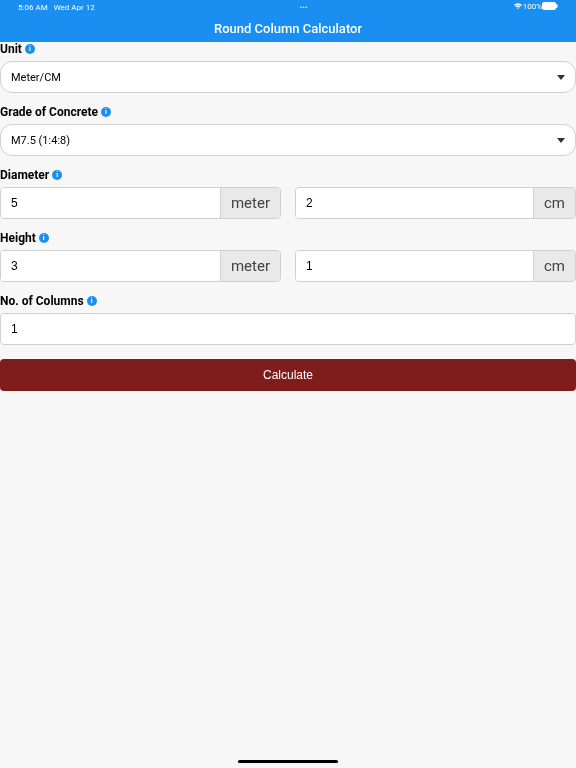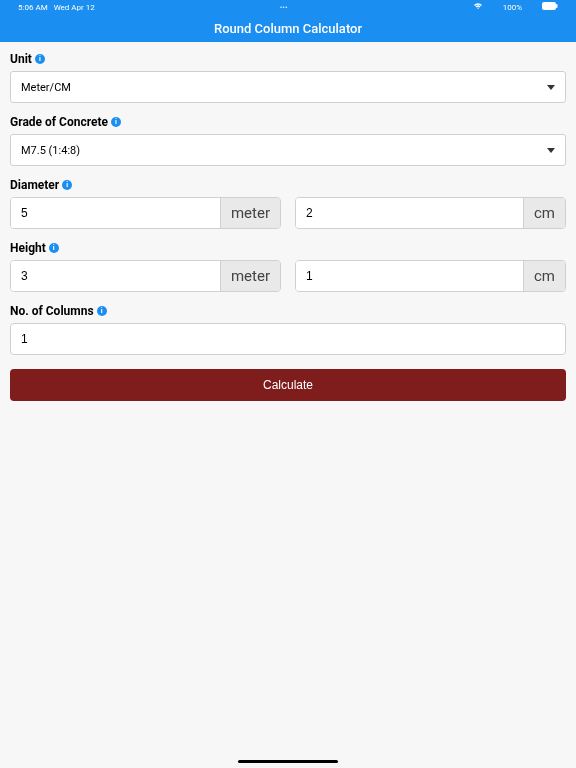--- a/index.html
+++ b/index.html
@@ -1,26 +1,26 @@
 <!DOCTYPE html>
 <html><head>
 <meta charset="utf-8">
 <style>
 * { margin: 0; padding: 0; box-sizing: border-box; }
 body { font-family: -apple-system, BlinkMacSystemFont, "Segoe UI", Roboto, sans-serif; width: 576px; height: 768px; background: #f7f7f7; overflow: hidden; position: relative; }
 .status-bar { height: 14px; background: #1b8ef2; color: #fff; display: flex; align-items: center; justify-content: space-between; padding: 0 18px; font-size: 8px; }
 .status-left { display: flex; gap: 6px; align-items: center; }
 .status-center { font-size: 8px; opacity: 0.8; }
-.status-right { display: flex; gap: 20px; align-items: center; }
+.status-right { display: flex; gap: 0; align-items: flex-start; }
 .wifi-icon, .battery-icon { display: inline-block; }
 .header { height: 28px; background: #1b8ef2; color: #fff; display: flex; align-items: center; justify-content: center; font-size: 13px; font-weight: 500; }
-.content { padding: 10px; }
+.content { }
 .field-label { font-size: 12px; font-weight: 700; color: #000; margin-bottom: 5px; display: flex; align-items: center; gap: 3px; }
 .info-icon { width: 10px; height: 10px; border-radius: 50%; background: #1b8ef2; color: #fff; font-size: 7px; font-weight: bold; display: inline-flex; align-items: center; justify-content: center; font-style: normal; }
-.select-box { width: 100%; height: 32px; border: 1px solid #d0d0d0; border-radius: 3px; background: #fff; padding: 0 10px; font-size: 11px; display: flex; align-items: center; justify-content: space-between; margin-bottom: 12px; cursor: pointer; }
+.select-box { width: 100%; height: 32px; border: 1px solid #d0d0d0; border-radius: 12px; background: #fff; padding: 0 10px; font-size: 11px; display: flex; align-items: center; justify-content: space-between; margin-bottom: 12px; cursor: pointer; }
 .caret { width: 0; height: 0; border-left: 4px solid transparent; border-right: 4px solid transparent; border-top: 5px solid #333; }
 .row { display: flex; gap: 14px; margin-bottom: 12px; }
 .input-group { flex: 1; display: flex; border: 1px solid #d0d0d0; border-radius: 4px; overflow: hidden; height: 32px; background: #fff; }
 .input-group input { flex: 1; border: none; padding: 0 10px; font-size: 12px; outline: none; background: #fff; }
 .unit-label { background: #e9e9e9; padding: 0 10px; display: flex; align-items: center; font-size: 15px; color: #444; border-left: 1px solid #d0d0d0; }
 .full-input { width: 100%; height: 32px; border: 1px solid #d0d0d0; border-radius: 4px; padding: 0 10px; font-size: 12px; background: #fff; outline: none; margin-bottom: 14px; }
 .btn-row { display: flex; gap: 14px; }
 .btn { flex: 1; height: 32px; border: none; border-radius: 4px; color: #fff; font-size: 12px; cursor: pointer; }
 .btn-primary { background: #7f1d1d; }
 .btn-danger { background: #cc2323; }

